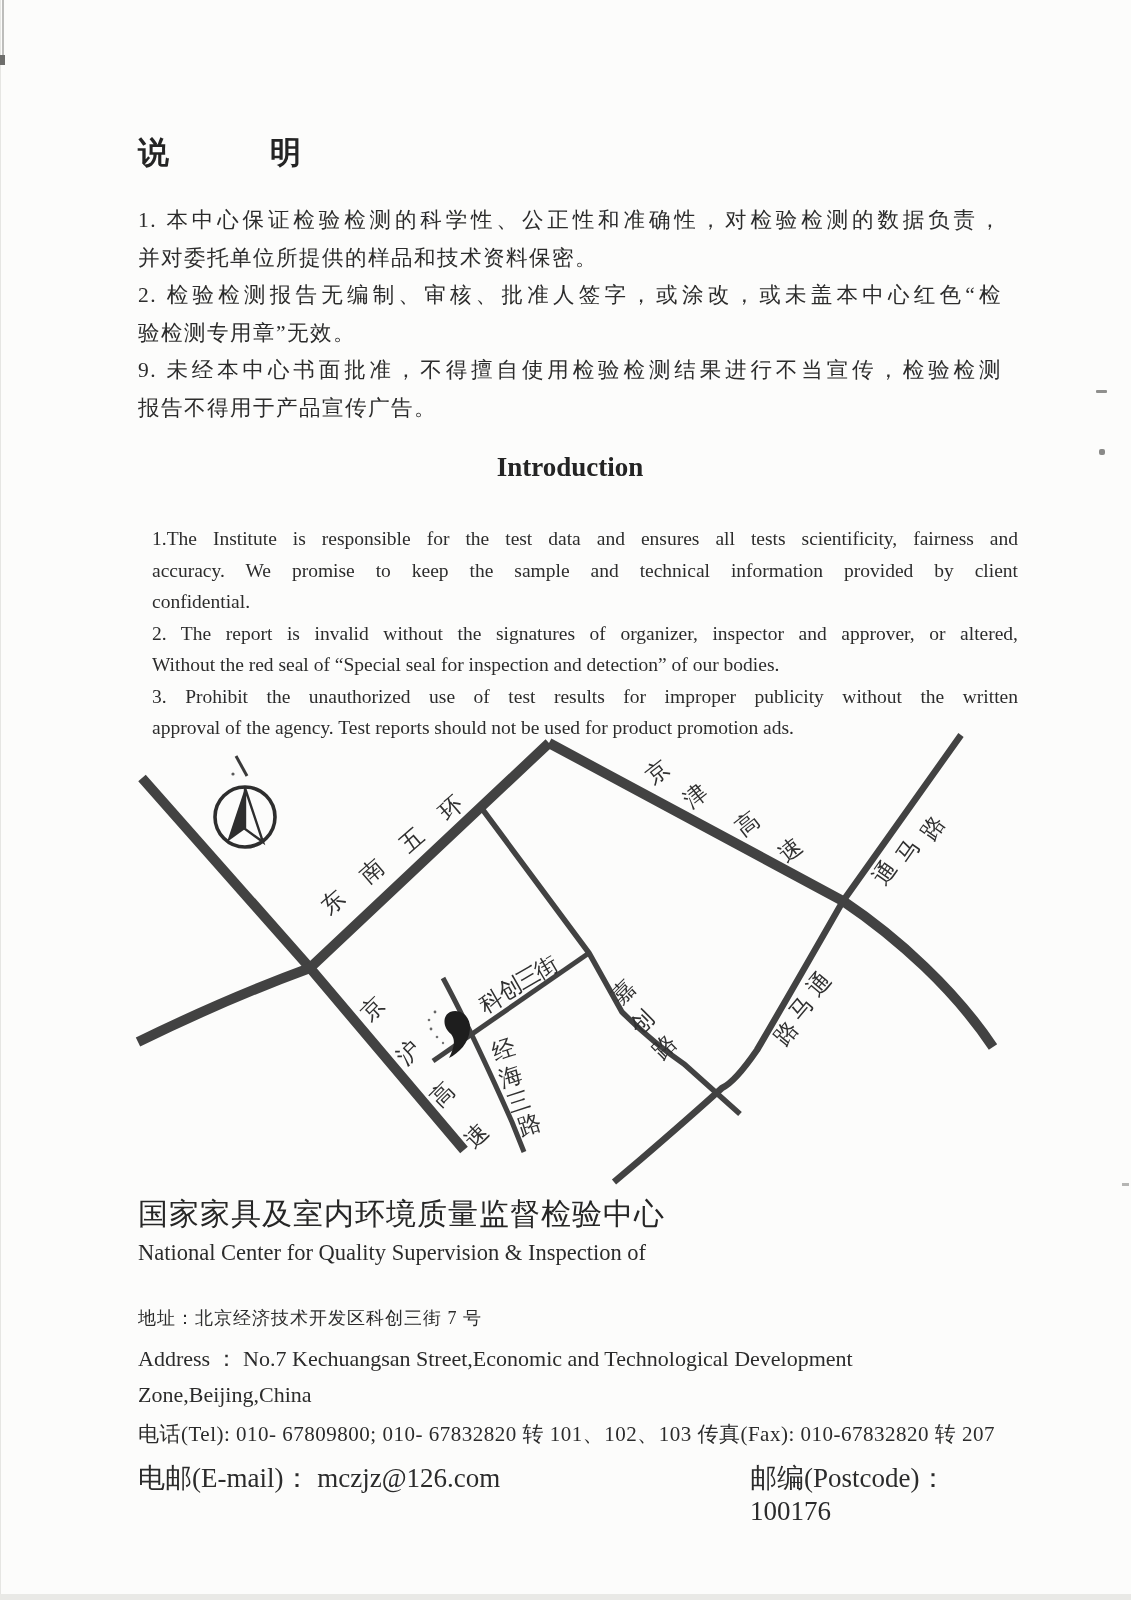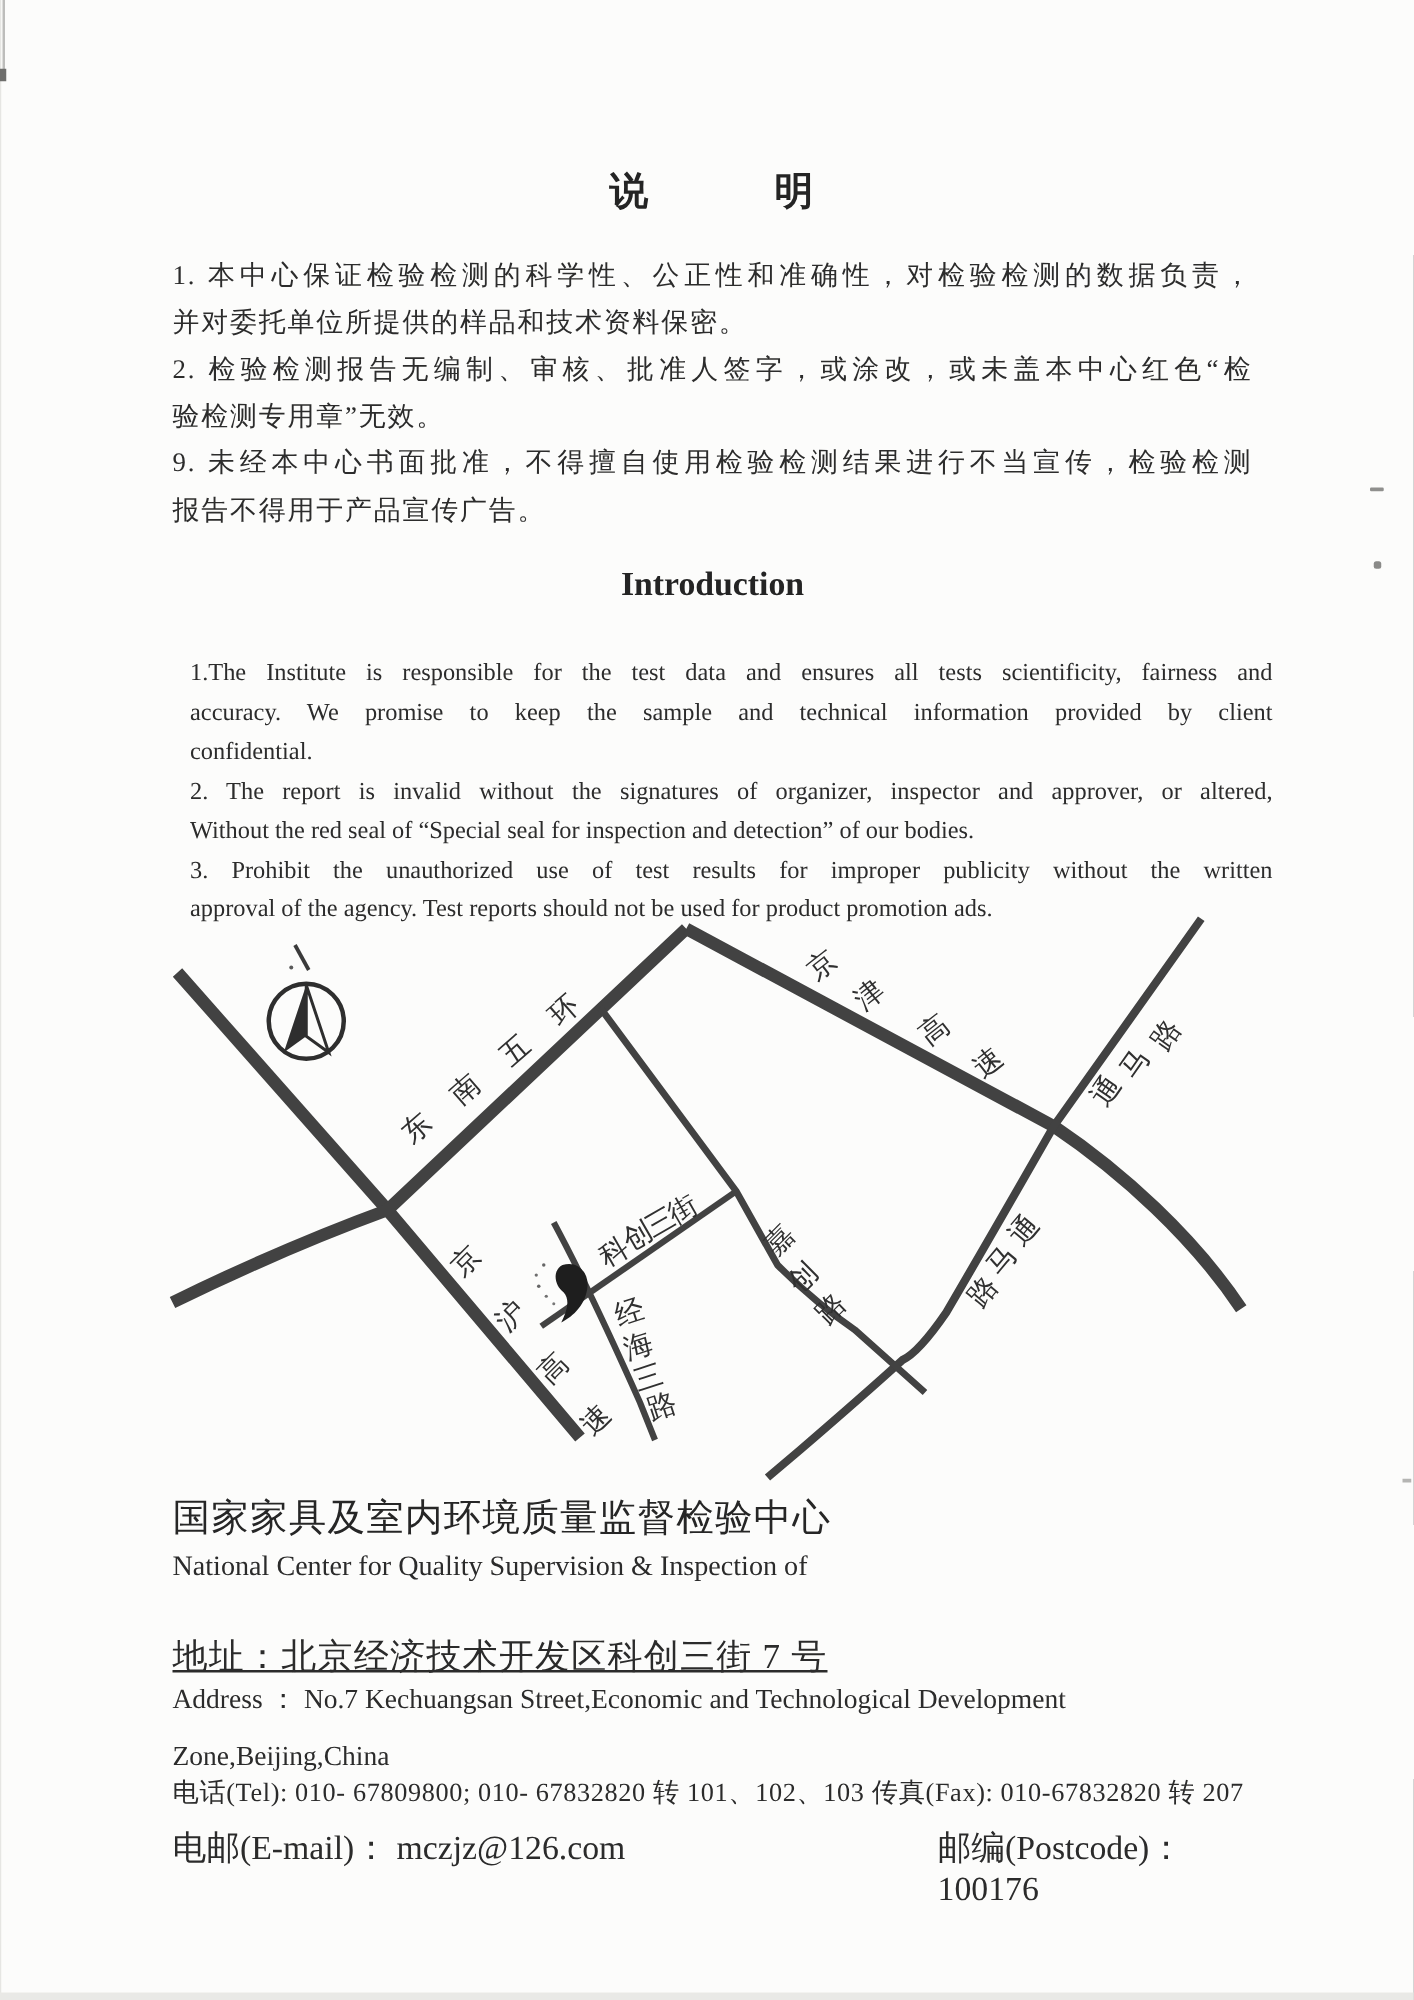--- a/index.html
+++ b/index.html
@@ -12,21 +12,21 @@
   .edge-left{position:absolute;left:0;top:0;width:1px;height:1600px;background:#e6e6e3;}
   .edge-left-line{position:absolute;left:2px;top:0;width:2px;height:62px;background:#bdbdbb;}
   .edge-left-tick{position:absolute;left:0px;top:55px;width:5px;height:10px;background:#6e6e6c;}
   .edge-bottom{position:absolute;left:0;bottom:0;width:1131px;height:6px;background:#e9e9e6;}
   .margin-dash{position:absolute;left:1096px;top:390px;width:11px;height:3px;background:#8f8f8d;border-radius:1px;}
   .margin-dot{position:absolute;left:1099px;top:449px;width:6px;height:6px;background:#8a8a88;border-radius:2px;}
   .margin-dash2{position:absolute;left:1122px;top:1183px;width:7px;height:3px;background:#b5b5b3;}
 
   .title-cn{
     position:absolute;left:138px;top:132px;width:864px;
-    text-align:center;font-size:31px;font-weight:600;color:#242424;letter-spacing:2px;
+    font-size:31px;font-weight:600;color:#242424;letter-spacing:2px;
   }
   .notice-block{position:absolute;left:138px;top:202px;width:864px;}
   .cnline{font-size:21.5px;line-height:37.5px;letter-spacing:1.5px;color:#2c2c2c;}
   .jl{text-align:justify;text-align-last:justify;}
 
   .title-en{
     position:absolute;left:138px;top:452px;width:864px;
     text-align:center;font-size:27px;font-weight:bold;color:#242424;
   }
   .intro-block{position:absolute;left:152px;top:523px;width:866px;}
@@ -34,23 +34,23 @@
 
   #mapsvg{position:absolute;left:120px;top:726px;}
   #mapsvg text{
     font-family:"Liberation Serif","DejaVu Serif",serif;
     font-size:23px;text-anchor:middle;
   }
 
   .footer-org-cn{position:absolute;left:138px;top:1194px;font-size:30px;color:#262626;letter-spacing:1px;}
   .footer-org-en1{position:absolute;left:138px;top:1240px;font-size:22.5px;color:#2b2b2b;}
   .footer-org-en2{position:absolute;left:138px;top:1270px;font-size:22.5px;color:#2b2b2b;}
-  .footer-addr-cn{position:absolute;left:138px;top:1306px;font-size:28px;letter-spacing:1px;color:#2b2b2b;text-decoration:underline;}
+  .footer-addr-cn{position:absolute;left:138px;top:1306px;font-size:18px;letter-spacing:1px;color:#2b2b2b;}
   .footer-addr-en1{position:absolute;left:138px;top:1344px;font-size:22px;color:#2b2b2b;}
-  .footer-addr-en2{position:absolute;left:138px;top:1382px;font-size:22px;color:#2b2b2b;margin-top:10px;}
+  .footer-addr-en2{position:absolute;left:138px;top:1382px;font-size:22px;color:#2b2b2b;}
   .footer-tel{position:absolute;left:138px;top:1420px;width:870px;font-size:21px;letter-spacing:0.5px;color:#2b2b2b;}
   .footer-row{position:absolute;left:138px;top:1460px;width:870px;font-size:27px;color:#2b2b2b;}
   .footer-postcode{position:absolute;left:612px;top:0;}
 </style>
 </head>
 <body>
 
 <div class="page">
 
   <div class="edge-left"></div>

